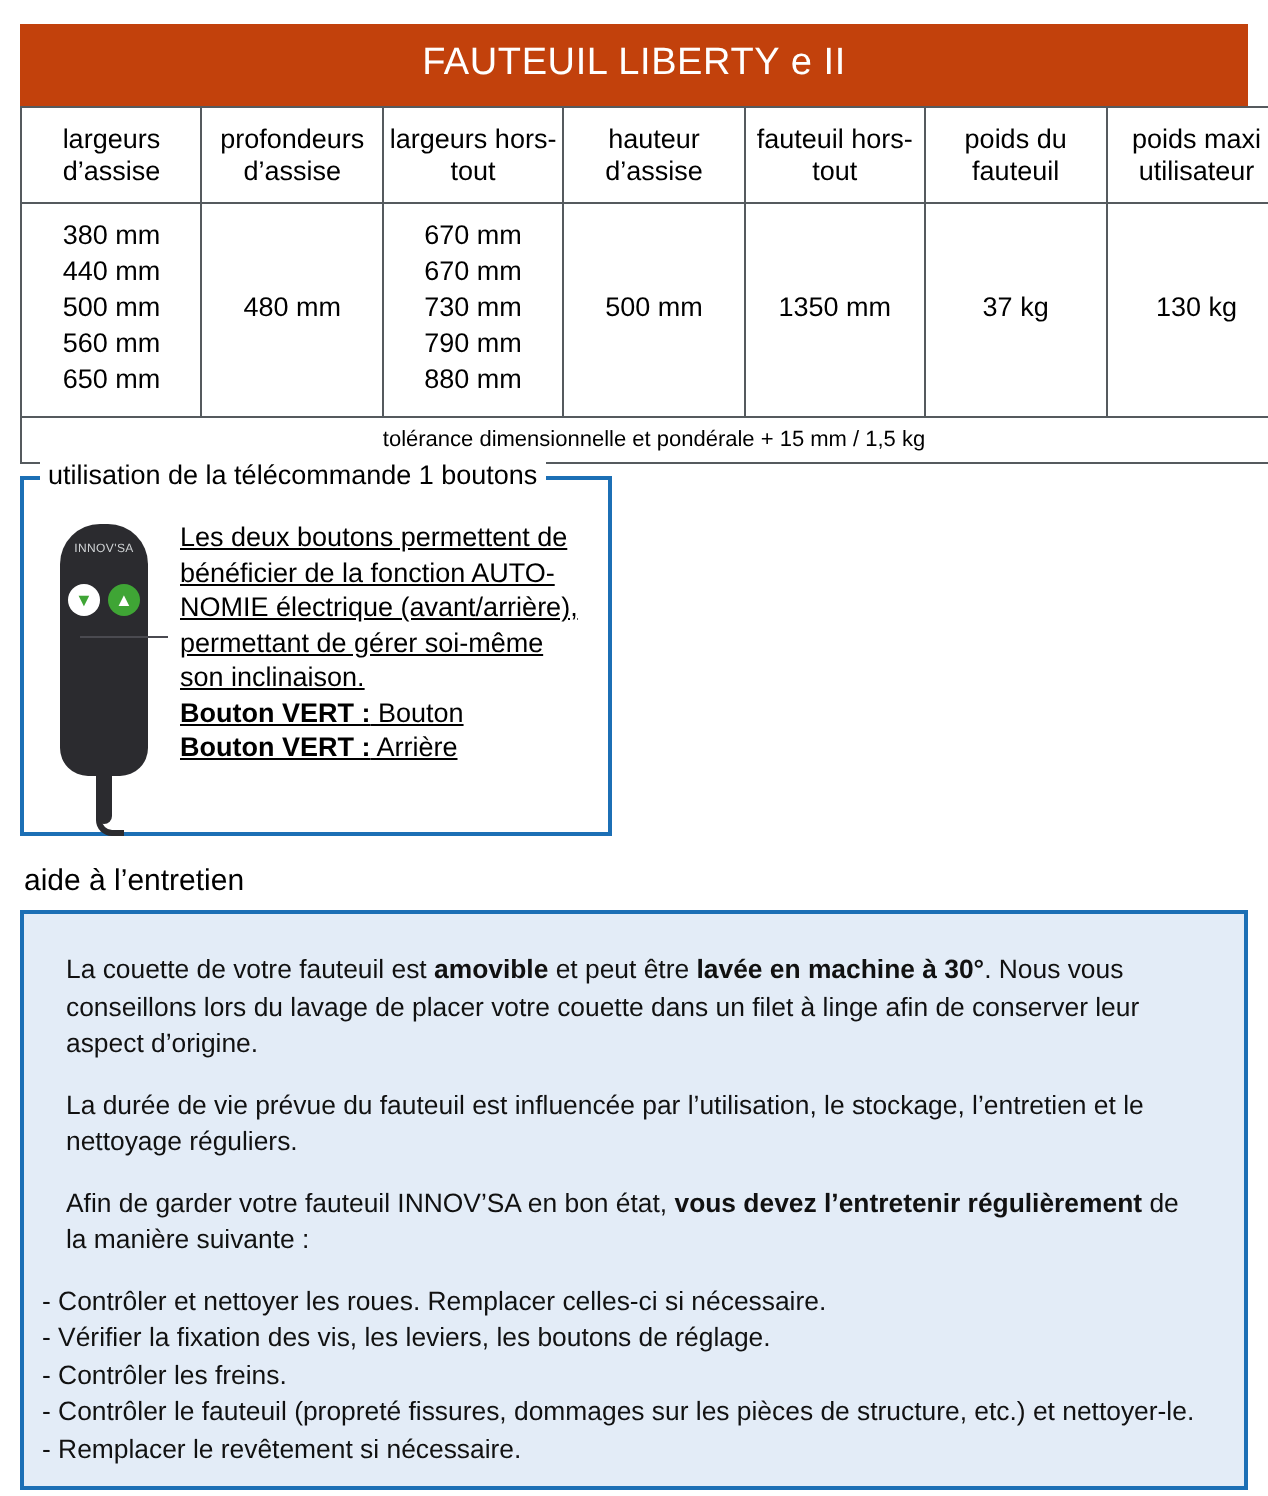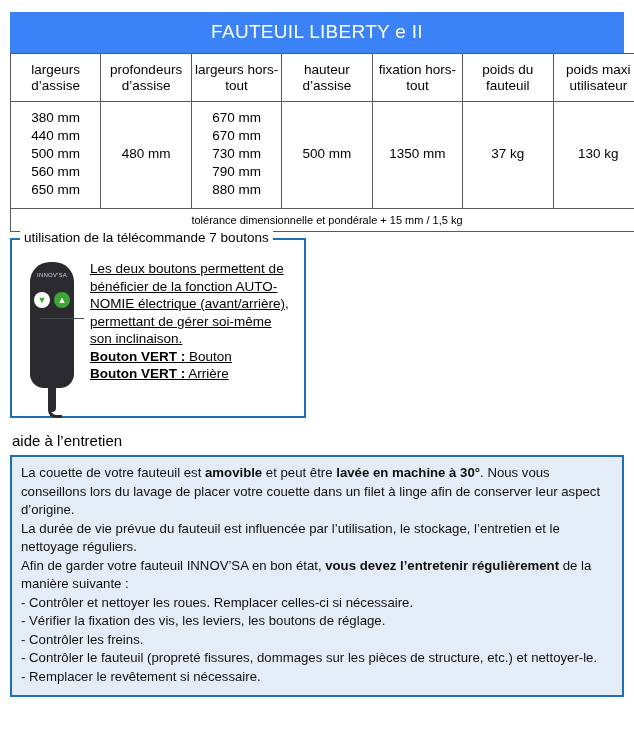--- a/index.html
+++ b/index.html
@@ -17,21 +17,21 @@
   }
   .page {
     width: 634px;
     height: 748px;
     padding: 10px 10px 0 10px;
     position: relative;
   }
 
   
   .title-banner {
-    background: #3b82f6;
+    background: #c2410c;
     color: #ffffff;
     text-align: center;
     font-size: 19px;
     letter-spacing: 0.3px;
     padding: 9px 0 10px 0;
     margin: 2px 0 0 0;
   }
 
   
   .section-label {
@@ -181,60 +181,60 @@
   .care-box {
     border: 2px solid #1c6fb5;
     background: #e3ecf7;
     width: 614px;
     margin: 4px auto 0 auto;
     padding: 7px 9px 9px 9px;
     font-size: 13.2px;
     line-height: 18.5px;
     color: #111;
   }
-  .care-box p { margin: 0; }
+  .care-box p { margin: 12px; }
   .care-box .list-item { margin: 0; }
 </style>
 </head>
 <body>
 
 <div class="page">
 
   <div class="title-banner">FAUTEUIL LIBERTY e II</div>
 
 
   <table class="dims">
     <tbody>
         <tr>
       <th>largeurs d’assise</th>
       <th>profondeurs d’assise</th>
       <th>largeurs hors-tout</th>
       <th>hauteur d’assise</th>
-      <th>fixation hors-tout</th>
+      <th>fauteuil hors-tout</th>
       <th>poids du fauteuil</th>
       <th>poids maxi utilisateur</th>
     </tr>
     <tr>
       <td class="values">380 mm<br>440 mm<br>500 mm<br>560 mm<br>650 mm</td>
       <td class="values">480 mm</td>
       <td class="values">670 mm<br>670 mm<br>730 mm<br>790 mm<br>880 mm</td>
       <td class="values">500 mm</td>
       <td class="values">1350 mm</td>
       <td class="values">37 kg</td>
       <td class="values">130 kg</td>
     </tr>
     <tr>
       <td class="tol" colspan="7">tolérance dimensionnelle et pondérale + 15 mm / 1,5 kg</td>
     </tr>
   </tbody>
     </table>
 
   <div class="remote-wrap">
     <div class="remote-box">
-      <div class="remote-box-title">utilisation de la télécommande 7 boutons</div>
+      <div class="remote-box-title">utilisation de la télécommande 1 boutons</div>
       <div class="remote-inner">
         <div class="remote-img">
           <div class="remote-body">
             <div class="remote-logo">INNOV'SA</div>
             <div class="btn-row">
               <span class="rbtn white">▼</span>
               <span class="rbtn green">▲</span>
             </div>
             <div class="remote-seam"></div>
           </div>

